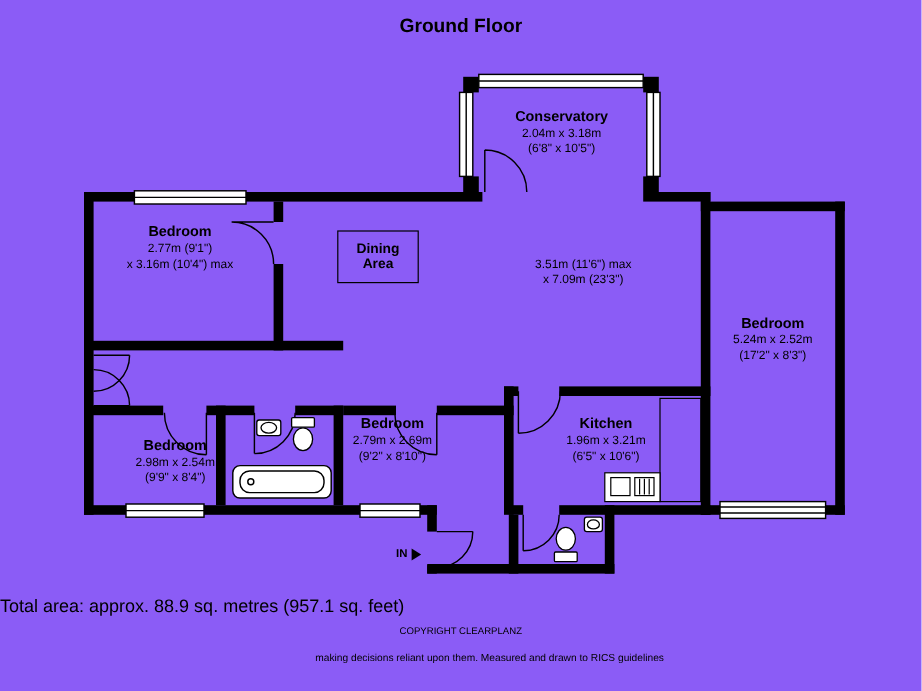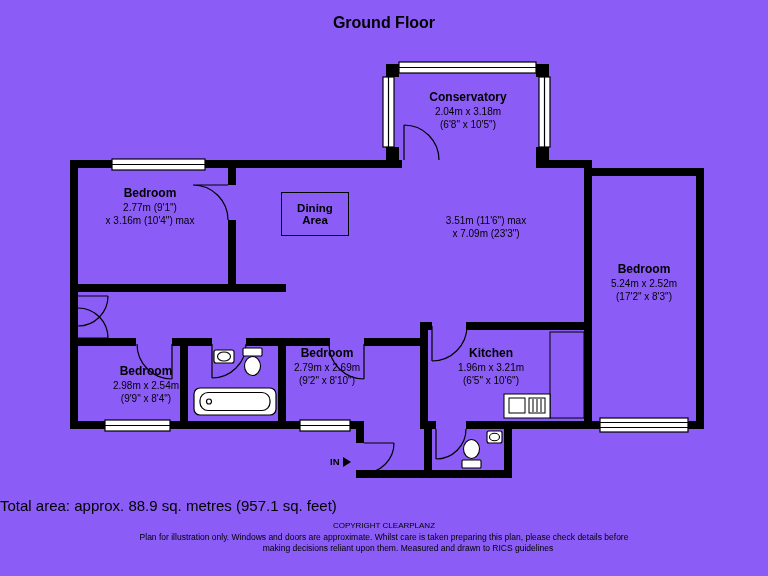--- a/index.html
+++ b/index.html
@@ -191,29 +191,28 @@
     <div class="room-dims">2.98m x 2.54m
 (9'9" x 8'4")</div>
   </div>
 
   <div class="room-label" style="left:327px;top:346px;">
     <div class="room-name">Bedroom</div>
     <div class="room-dims">2.79m x 2.69m
 (9'2" x 8'10")</div>
   </div>
 
-  <div class="room-label" style="left:491px;top:346px;">
+  <div class="room-label" style="left:505px;top:346px;">
     <div class="room-name">Kitchen</div>
     <div class="room-dims">1.96m x 3.21m
 (6'5" x 10'6")</div>
   </div>
 
   <div class="entrance">
     <span class="entrance-label">IN</span>
     <span class="arrow-right"></span>
   </div>
 
   <div class="total-area">Total area: approx. 88.9 sq. metres (957.1 sq. feet)</div>
   <div class="copyright">COPYRIGHT CLEARPLANZ</div>
-  <div class="disclaimer1">Plan for illustration only. Windows and doors are approximate. Whilst care is taken preparing this plan, please check details before</div>
   <div class="disclaimer2">making decisions reliant upon them. Measured and drawn to RICS guidelines</div>
 
 </div>
 
 </body></html>

